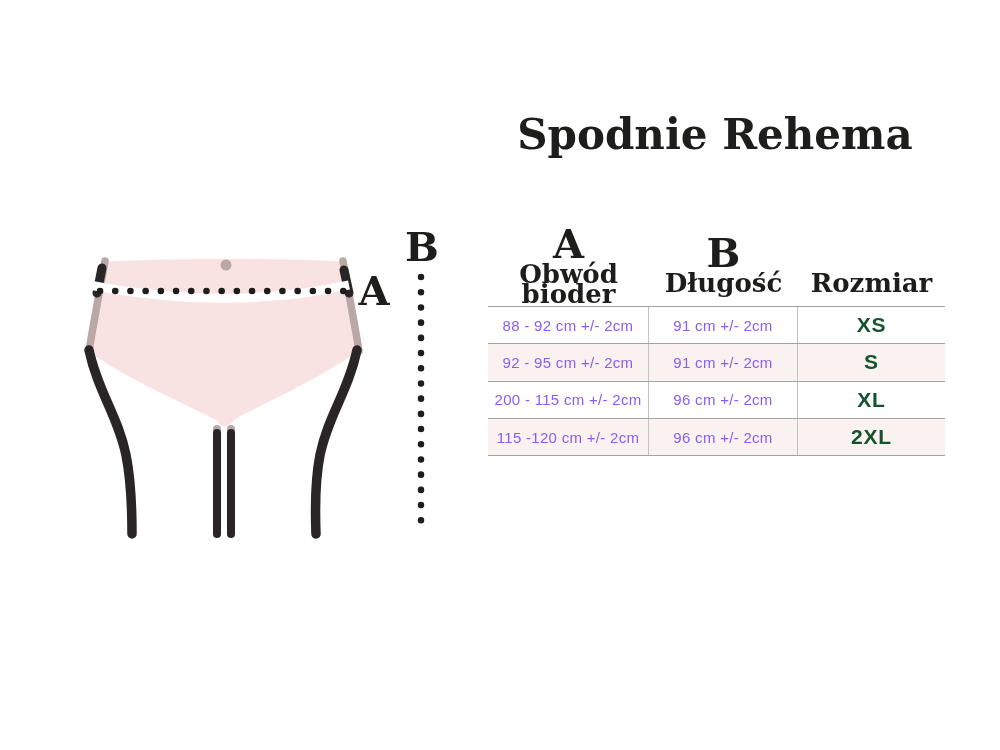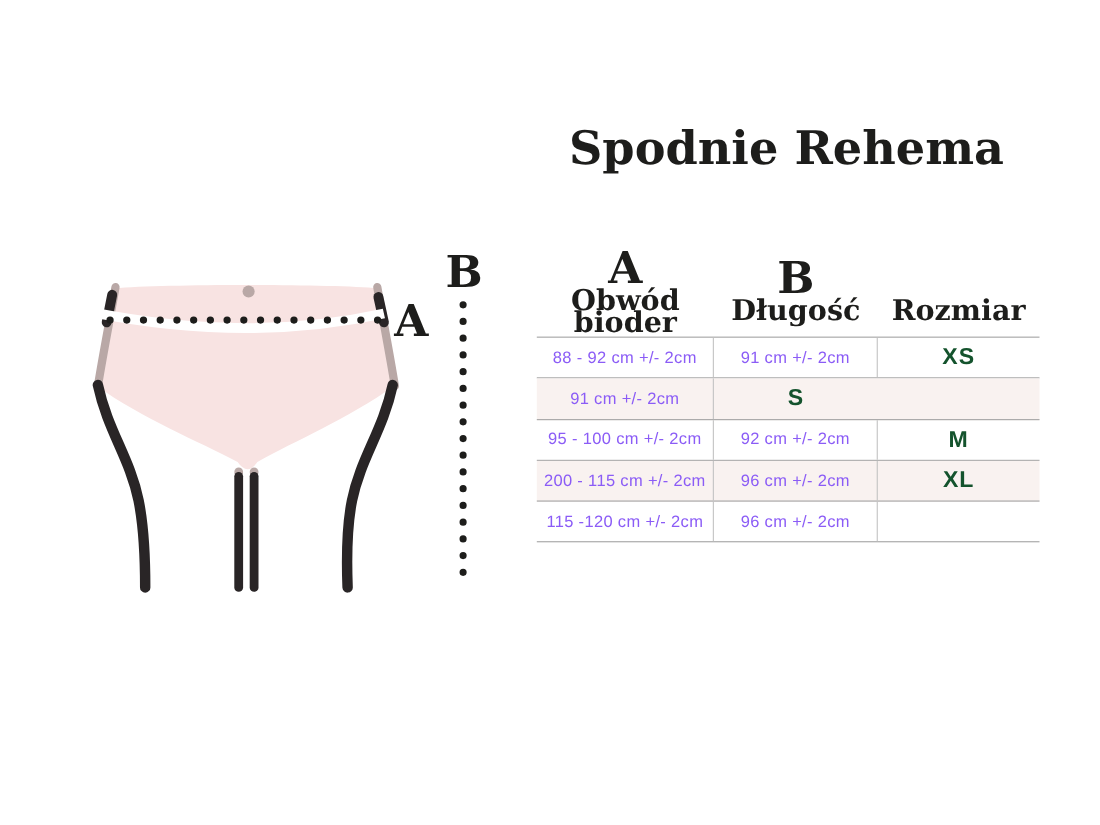--- a/index.html
+++ b/index.html
@@ -110,31 +110,28 @@
 
     </div>
   </div>
 
   <div class="trow">
     <div class="cell c1">88 - 92 cm +/- 2cm</div>
     <div class="cell c2">91 cm +/- 2cm</div>
     <div class="cell c3">XS</div>
   </div>
   <div class="trow">
+    <div class="cell c1">92 - 95 cm +/- 2cm</div>
     <div class="cell c2">91 cm +/- 2cm</div>
     <div class="cell c3">S</div>
-  </div>
-  <div class="trow">
-    <div class="cell c1">95 - 100 cm +/- 2cm</div>
-    <div class="cell c2">92 cm +/- 2cm</div>
-    <div class="cell c3">M</div>
   </div>
   <div class="trow">
     <div class="cell c1">200 - 115 cm +/- 2cm</div>
     <div class="cell c2">96 cm +/- 2cm</div>
     <div class="cell c3">XL</div>
   </div>
   <div class="trow">
     <div class="cell c1">115 -120 cm +/- 2cm</div>
     <div class="cell c2">96 cm +/- 2cm</div>
+    <div class="cell c3">2XL</div>
   </div>
 
 </div>
 
 </body></html>

